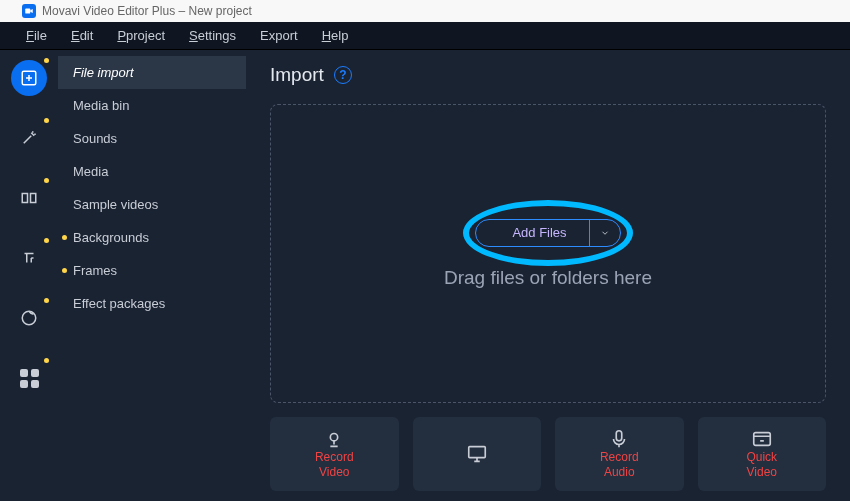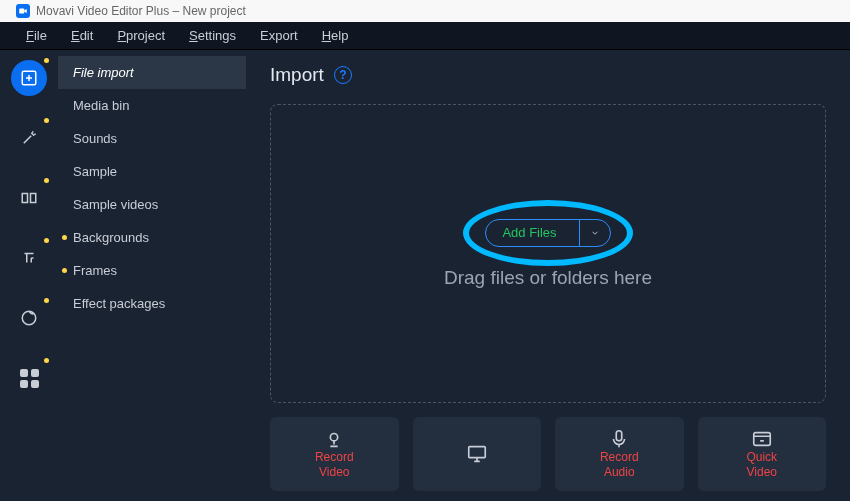--- a/index.html
+++ b/index.html
@@ -12,21 +12,21 @@
     overflow: hidden;
     font-size: 13px;
   }
   
   .title-bar {
     height: 22px;
     background: #f8f8f8;
     color: #666;
     display: flex;
     align-items: center;
-    padding: 0 16px;
+    padding: 0 22px;
     font-size: 12px;
     gap: 6px;
   }
   .title-bar .app-icon {
     width: 14px; height: 14px;
     background: #0a6ef0;
     border-radius: 3px;
     display: inline-flex; align-items: center; justify-content: center;
   }
   .title-bar .app-icon svg { width: 10px; height: 10px; }
@@ -163,22 +163,22 @@
     display: flex;
     align-items: center;
     border: 1px solid #2d8cff;
     border-radius: 16px;
     overflow: hidden;
     height: 28px;
     cursor: pointer;
     background: #1a2332;
   }
   .add-files-btn .label {
-    padding: 0 22px 0 16px;
-    color: #22c55e;
+    padding: 0 22px 0 36px;
+    color: #c4b5fd;
     font-size: 13px;
   }
   .add-files-btn .sep {
     width: 1px; height: 100%;
     background: #2d8cff;
   }
   .add-files-btn .chev {
     width: 30px;
     display: flex; align-items: center; justify-content: center;
     color: #d6dae2;
@@ -296,21 +296,21 @@
     <div class="side-item">
         <span class="bullet"></span>
         <span class="lbl">Media bin</span>
       </div>
     <div class="side-item">
         <span class="bullet"></span>
         <span class="lbl">Sounds</span>
       </div>
     <div class="side-item">
         <span class="bullet"></span>
-        <span class="lbl">Sample</span>
+        <span class="lbl">Media</span>
       </div>
     <div class="side-item">
         <span class="bullet"></span>
         <span class="lbl">Sample videos</span>
       </div>
     <div class="side-item has-dot">
         <span class="bullet"></span>
         <span class="lbl">Backgrounds</span>
       </div>
     <div class="side-item has-dot">

